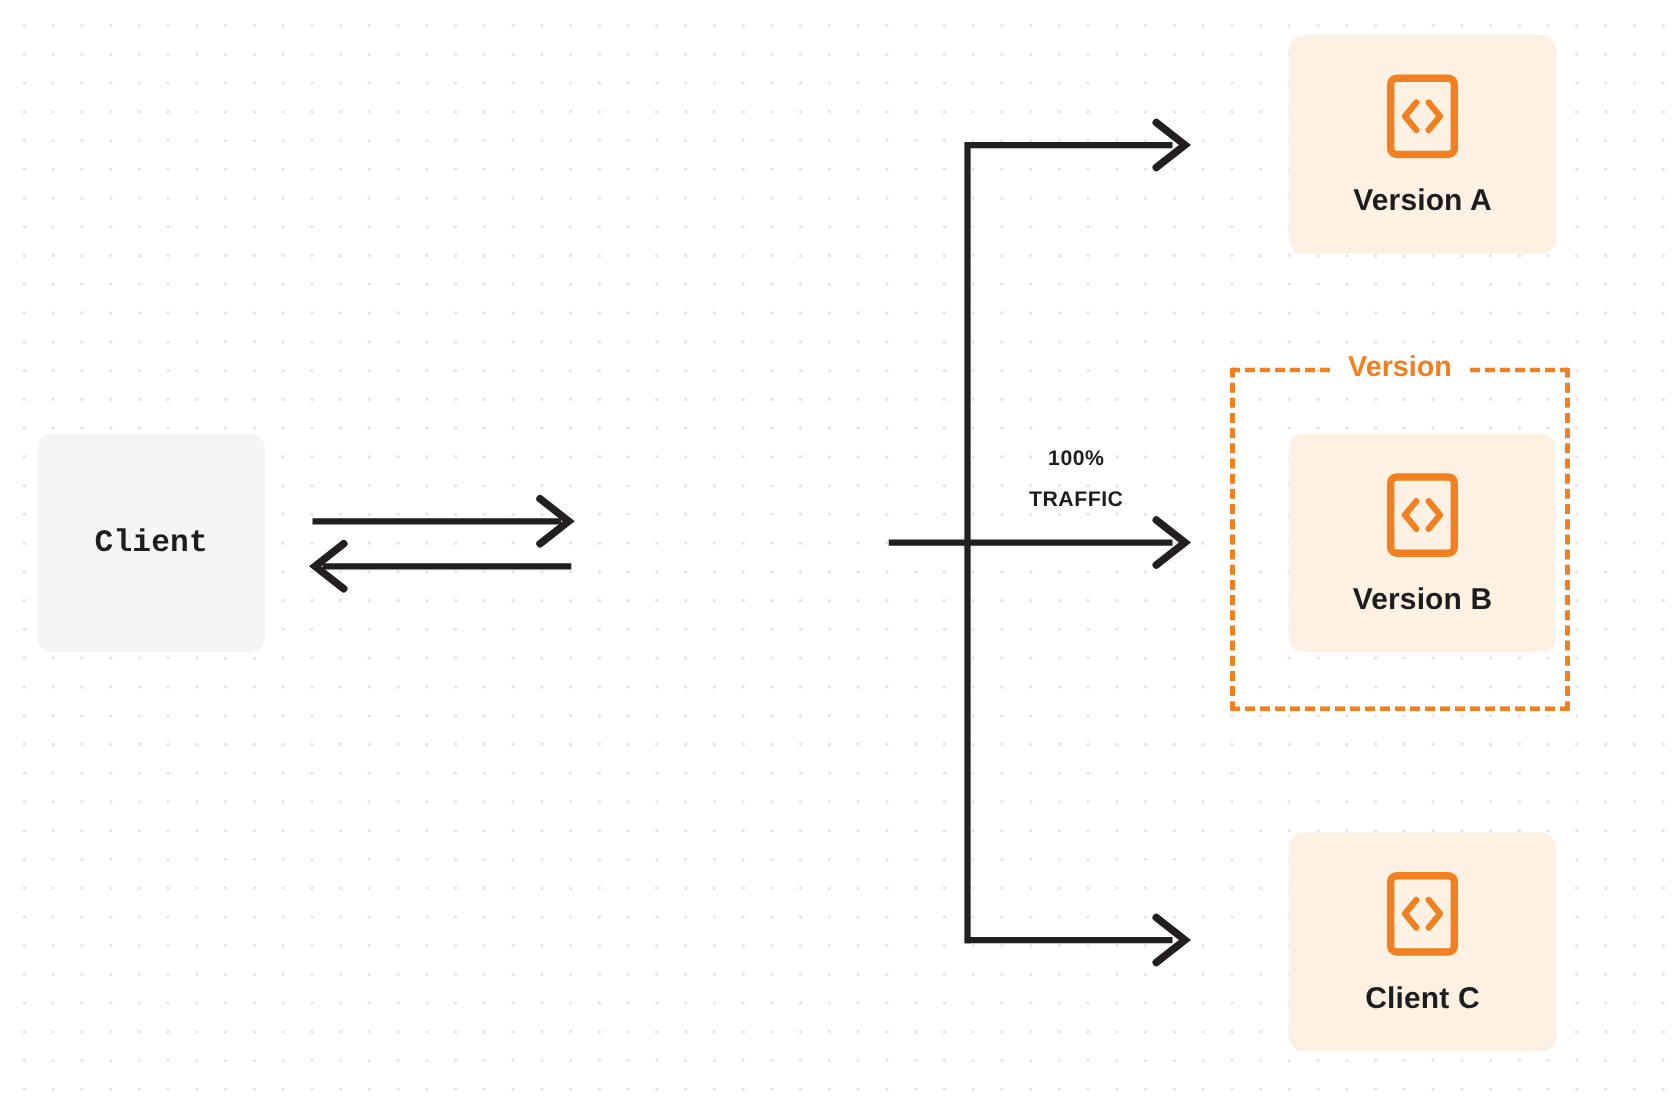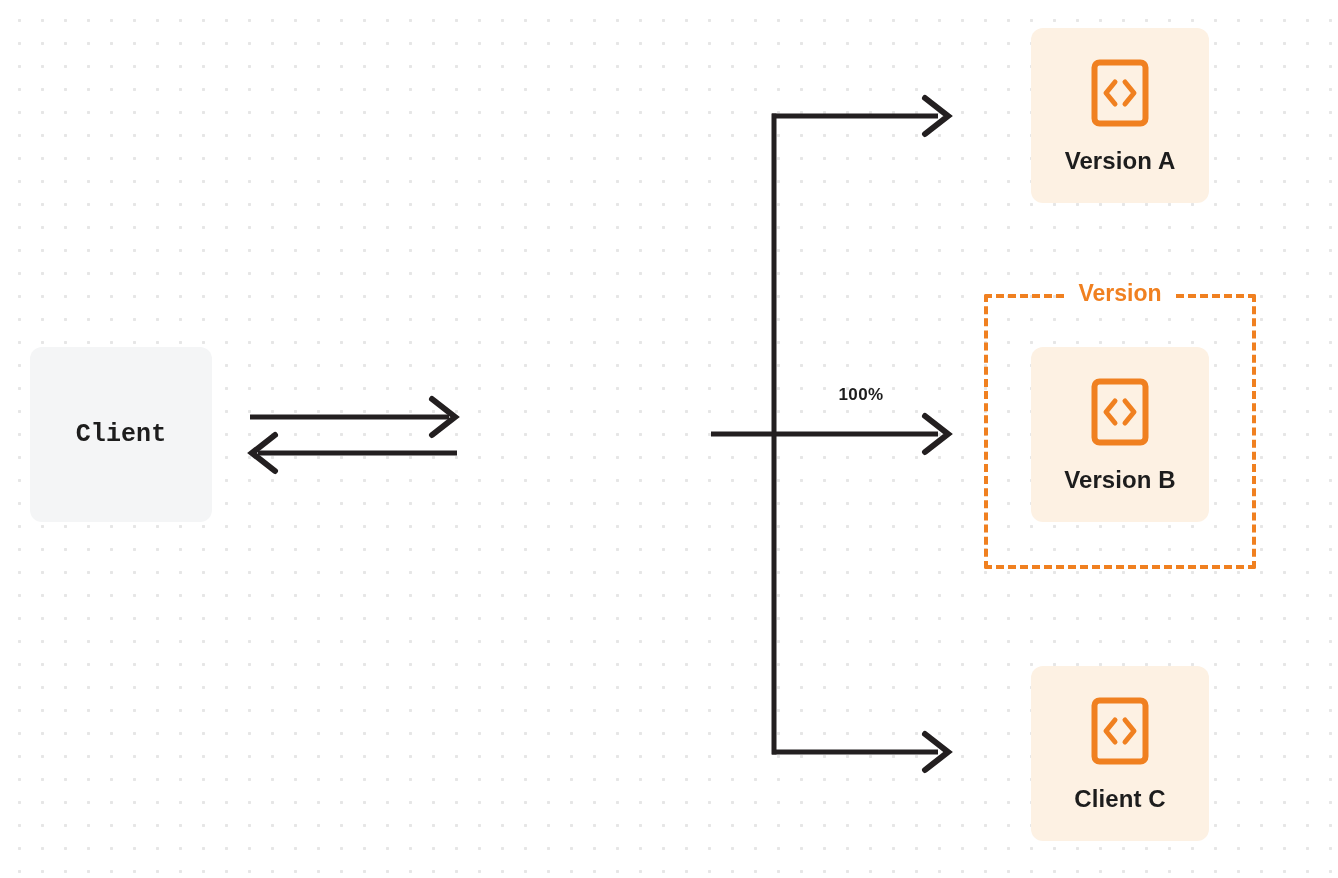--- a/index.html
+++ b/index.html
@@ -57,21 +57,21 @@
   .node.worker {
     left: 494px;
     top: 347px;
     width: 179px;
     height: 175px;
     background: #fdf1e3;
   }
 
   .node.version {
     left: 1031px;
-    width: 178px;
+    width: 214px;
     height: 175px;
     background: #fdf1e3;
   }
 
   .node.version-a { top: 28px; }
   .node.version-b { top: 347px; }
   .node.version-c { top: 666px; }
 
   .node-label {
     font-size: 24px;
@@ -125,21 +125,20 @@
     position: absolute;
     left: 790px;
     top: 350px;
     width: 142px;
     text-align: center;
     font-size: 17px;
     font-weight: bold;
     color: #1d1d1d;
     line-height: 1.95;
     letter-spacing: 0.4px;
-    margin-top: 28px;
   }
   .traffic-label .pct { display: block; }
   .traffic-label .word { display: block; }
 </style>
 </head>
 <body>
 
 <div id="canvas">
 
   <svg class="svg-layer" viewBox="0 0 1338 878" width="1338" height="878" xmlns="http://www.w3.org/2000/svg">
@@ -169,20 +168,21 @@
     </g>
 
     <g>
       <path d="M 772 752 L 938 752" fill="none" stroke="#231f20" stroke-width="5" stroke-linecap="butt"></path>
       <path d="M 925 734 L 948 752 L 925 770" fill="none" stroke="#231f20" stroke-width="6" stroke-linecap="round" stroke-linejoin="miter"></path>
     </g>
   </svg>
 
   <div class="traffic-label">
     <span class="pct">100%</span>
+    <span class="word">TRAFFIC</span>
   </div>
 
   <div class="node client">
     <span class="node-label">Client</span>
   </div>
 
 
   <div class="node version version-a">
     <span class="icon-wrap">
       <svg width="58" height="68" viewBox="0 0 58 68" xmlns="http://www.w3.org/2000/svg">

